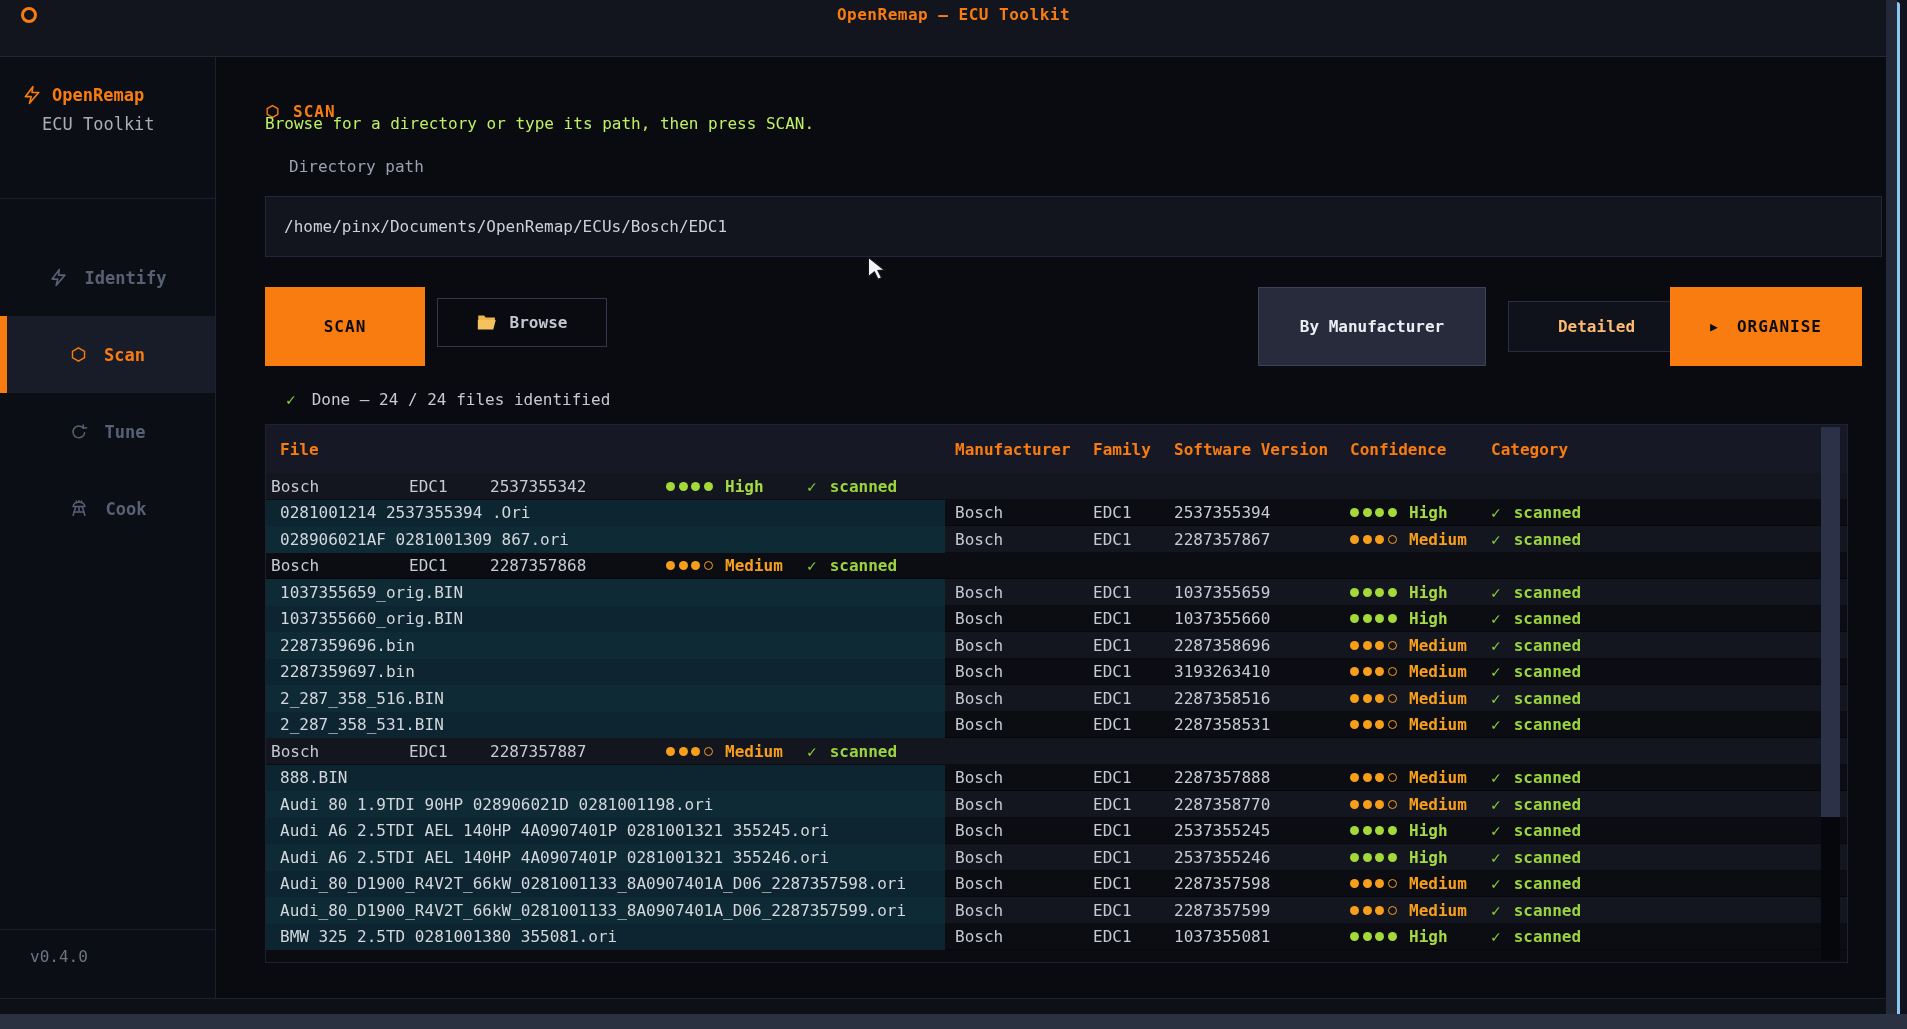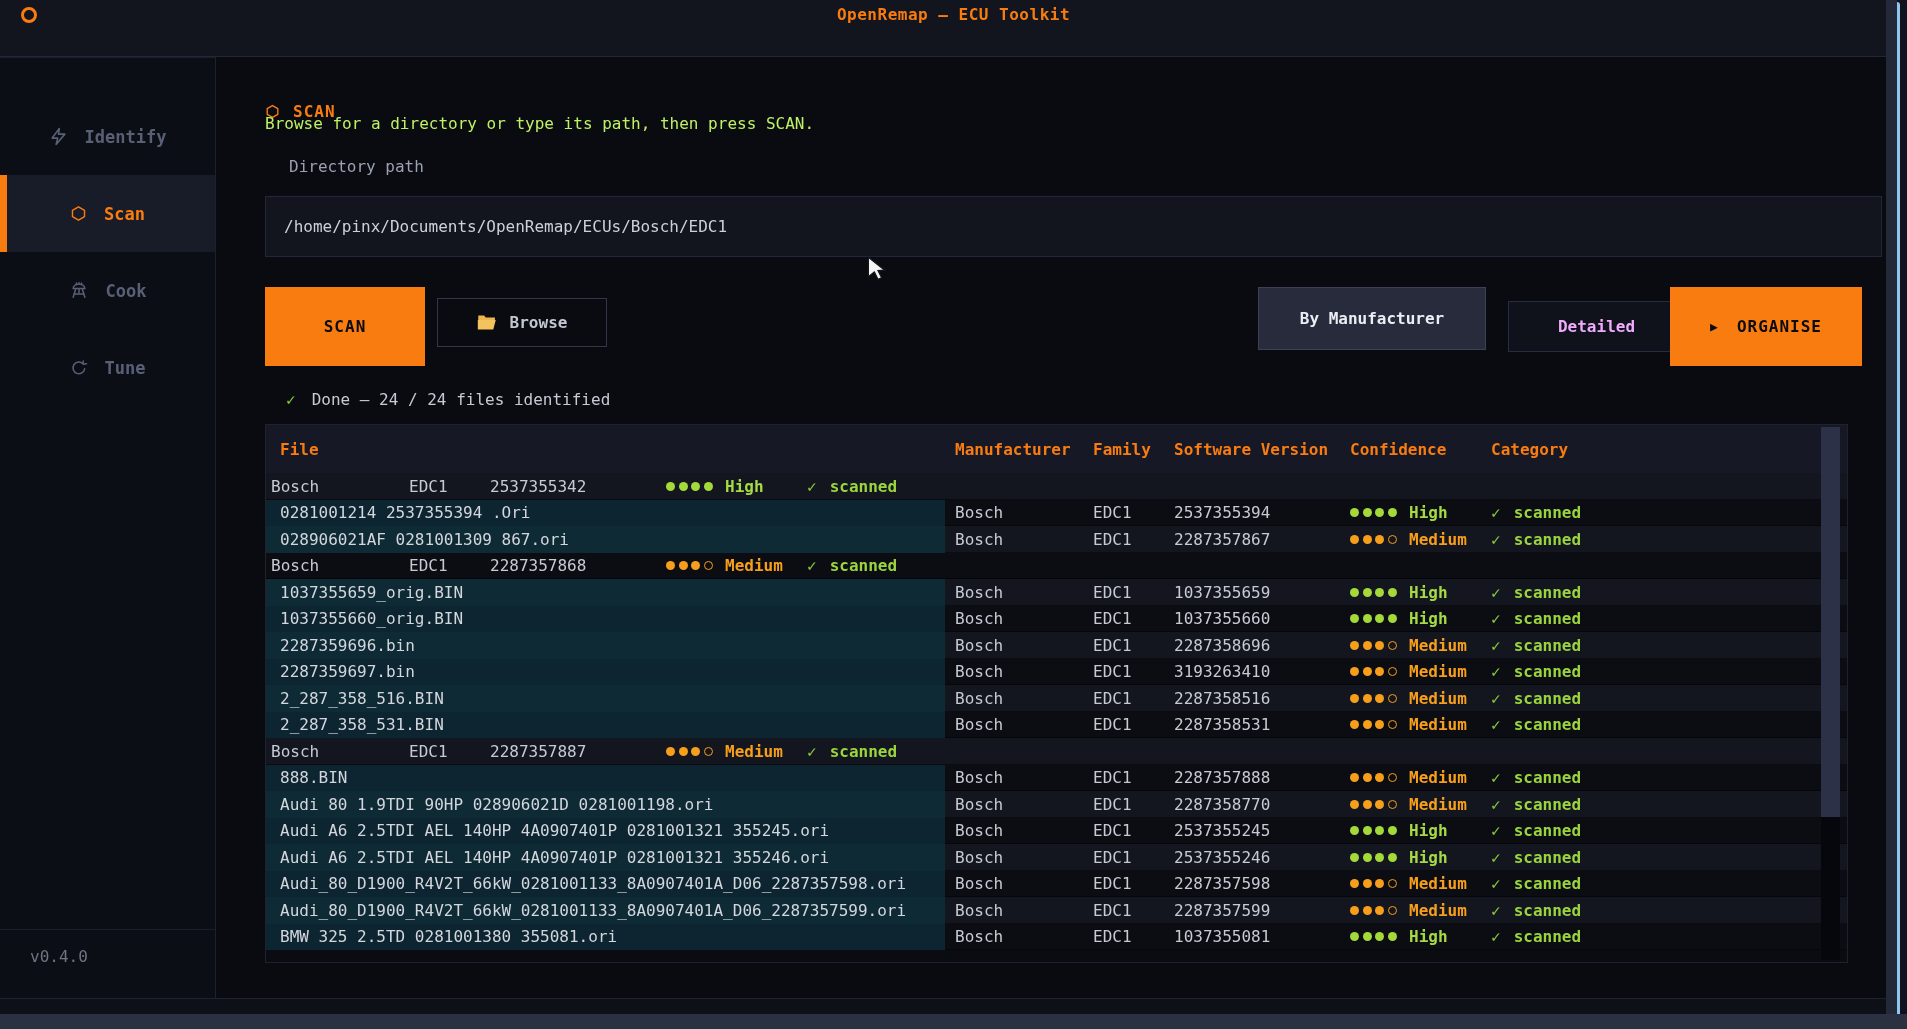--- a/index.html
+++ b/index.html
@@ -43,24 +43,24 @@
   .path-input { position:absolute; left:265px; top:196px; width:1617px; height:61px;
     background:#13151e; border:1px solid #23263a; color:#ccd0da; font-size:16px;
     padding:0 18px; font-family:inherit; outline:none; }
   
   .btn { position:absolute; display:flex; align-items:center; justify-content:center;
     font-family:inherit; font-weight:bold; font-size:16px; cursor:default; }
   .btn-scan { left:265px; top:287px; width:160px; height:79px; background:#f97c11;
     color:#0b0d10; border:none; letter-spacing:1px; }
   .btn-browse { left:437px; top:298px; width:170px; height:49px; background:transparent;
     border:1px solid #323749; color:#c3c7d1; gap:13px; }
-  .btn-group-mode { left:1258px; top:287px; width:228px; height:63px; background:#272b3c;
+  .btn-group-mode { left:1258px; top:287px; width:228px; height:79px; background:#272b3c;
     border:1px solid #3c4157; color:#eceef4; }
   .btn-detailed { left:1508px; top:301px; width:177px; height:51px; background:#10121b;
-    border:1px solid #272c40; color:#f0abfc; }
+    border:1px solid #272c40; color:#fdba74; }
   .btn-organise { left:1670px; top:287px; width:192px; height:79px; background:#f97c11;
     color:#0b0d10; border:none; gap:18px; letter-spacing:1px; }
   .play-glyph { font-size:13px; }
   
   .status { position:absolute; left:286px; top:390px; display:flex; gap:16px;
     align-items:center; font-size:16px; color:#c6cad4; }
   .status-check { color:#86c93e; font-weight:bold; }
   
   .panel { position:absolute; left:265px; top:424px; width:1583px; height:539px;
     background:#0a0c12; border:1px solid #1d2130; }
@@ -102,57 +102,68 @@
 </style>
 </head>
 <body>
 
 <div class="titlebar">
   <span class="titlebar-ring"></span>
   <div class="titlebar-title">OpenRemap — ECU Toolkit</div>
 </div>
 
 <div class="sidebar">
+  <div class="brand">
+    <div class="brand-row">
+      <span class="nav-icon">
+        <svg width="20" height="20" viewBox="0 0 24 24">
+            <path d="M13 2 L4 14 H11 L9 22 L20 9 H12 Z" fill="none" stroke="#f97c11" stroke-width="2" stroke-linejoin="round"></path>
+          </svg>
+      </span>
+      <span class="brand-name">OpenRemap</span>
+    </div>
+    <div class="brand-sub">ECU Toolkit</div>
+  </div>
   <div class="sidebar-divider"></div>
   <div class="nav">
     <div class="nav-item">
       <span class="nav-icon">
         <svg width="19" height="19" viewBox="0 0 24 24">
             <path d="M13 2 L4 14 H11 L9 22 L20 9 H12 Z" fill="none" stroke="#596076" stroke-width="2" stroke-linejoin="round"></path>
           </svg>
       </span>
       <span>Identify</span>
     </div>
     <div class="nav-item active">
       <span class="nav-icon">
         <svg width="17" height="17" viewBox="0 0 24 24">
             <polygon points="12,2.5 20.5,7.5 20.5,16.5 12,21.5 3.5,16.5 3.5,7.5" fill="none" stroke="#f97c11" stroke-width="2" stroke-linejoin="round"></polygon>
           </svg>
       </span>
       <span>Scan</span>
     </div>
     <div class="nav-item">
       <span class="nav-icon">
+        <svg width="18" height="18" viewBox="0 0 24 24" fill="none" stroke="#596076" stroke-width="2" stroke-linecap="round">
+          <path d="M19.5 13 a7.8 7.8 0 1 1 -2.2 -6.6"></path>
+            <path d="M17.6 2.8 L17.9 7 L22 6.4"></path>
+        </svg>
+      </span>
+      <span>Tune</span>
+    </div>
+    <div class="nav-item">
+      <span class="nav-icon">
         <svg width="20" height="20" viewBox="0 0 24 24" fill="none" stroke="#596076" stroke-width="1.8" stroke-linecap="round">
           <path d="M5 9 a7 5.5 0 0 1 14 0 Z"></path>
             <path d="M9 4.5 v-2 M12 4 v-2 M15 4.5 v-2"></path>
           <path d="M8 9.5 l-3 10 M16 9.5 l3 10 M12 9.5 v5"></path>
             <path d="M6.2 15.5 h11.6"></path>
         </svg>
       </span>
       <span>Cook</span>
-    </div>
-    <div class="nav-item">
-      <span class="nav-icon">
-        <svg width="18" height="18" viewBox="0 0 24 24" fill="none" stroke="#596076" stroke-width="2" stroke-linecap="round">
-          <path d="M19.5 13 a7.8 7.8 0 1 1 -2.2 -6.6"></path>
-            <path d="M17.6 2.8 L17.9 7 L22 6.4"></path>
-        </svg>
-      </span>
-      <span>Tune</span>
     </div>
   </div>
   <div class="sidebar-bottom">v0.4.0</div>
 </div>
 
 <div class="section-title">
   <span style="display:flex;">
     <svg width="15" height="15" viewBox="0 0 24 24">
         <polygon points="12,2.5 20.5,7.5 20.5,16.5 12,21.5 3.5,16.5 3.5,7.5" fill="none" stroke="#f97c11" stroke-width="2.2" stroke-linejoin="round"></polygon>
       </svg>

